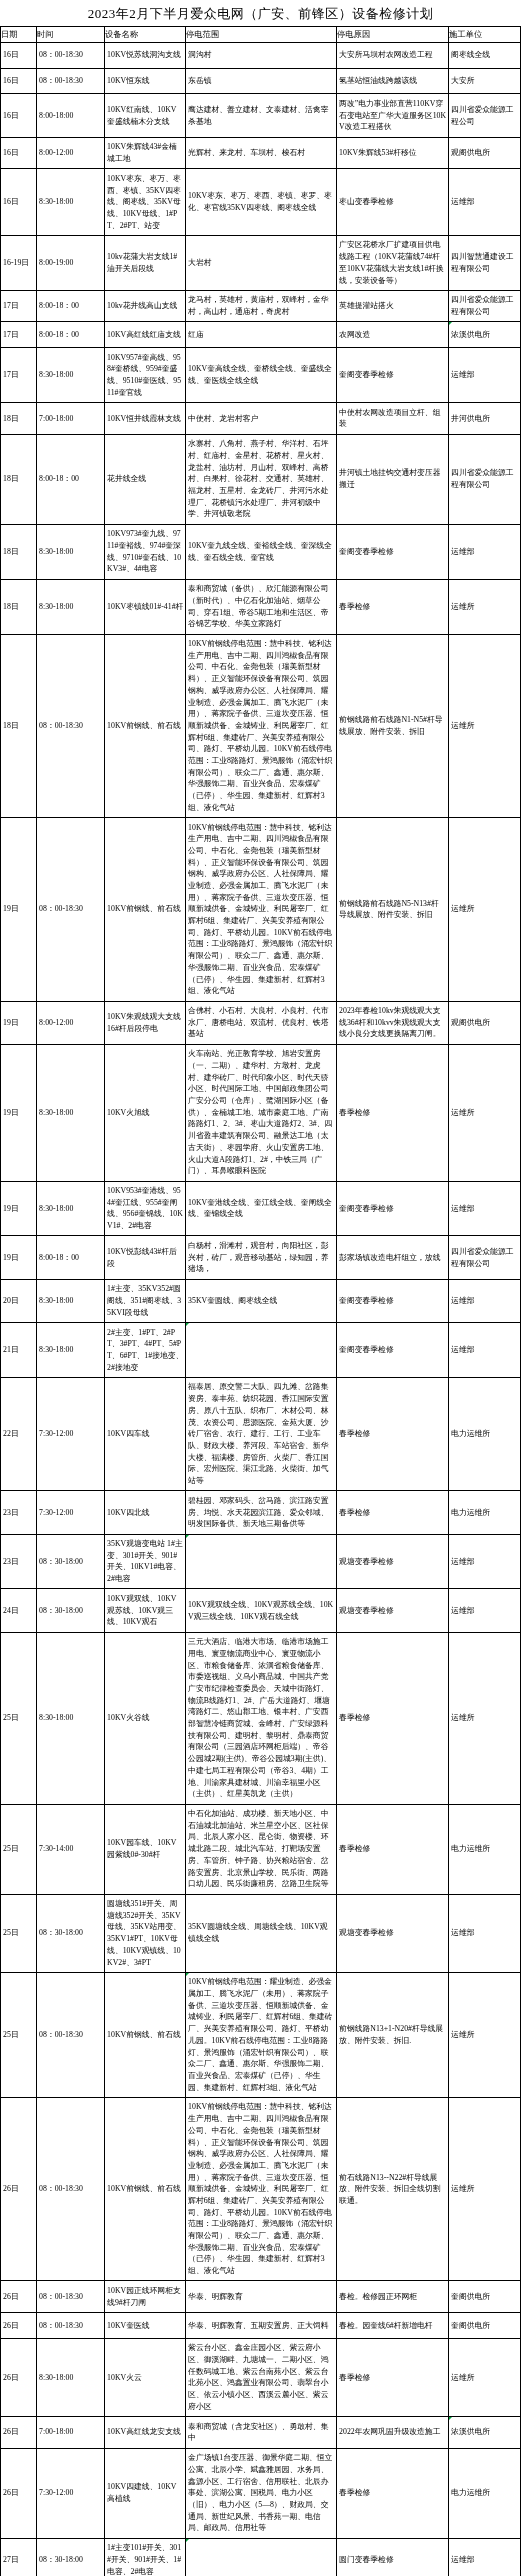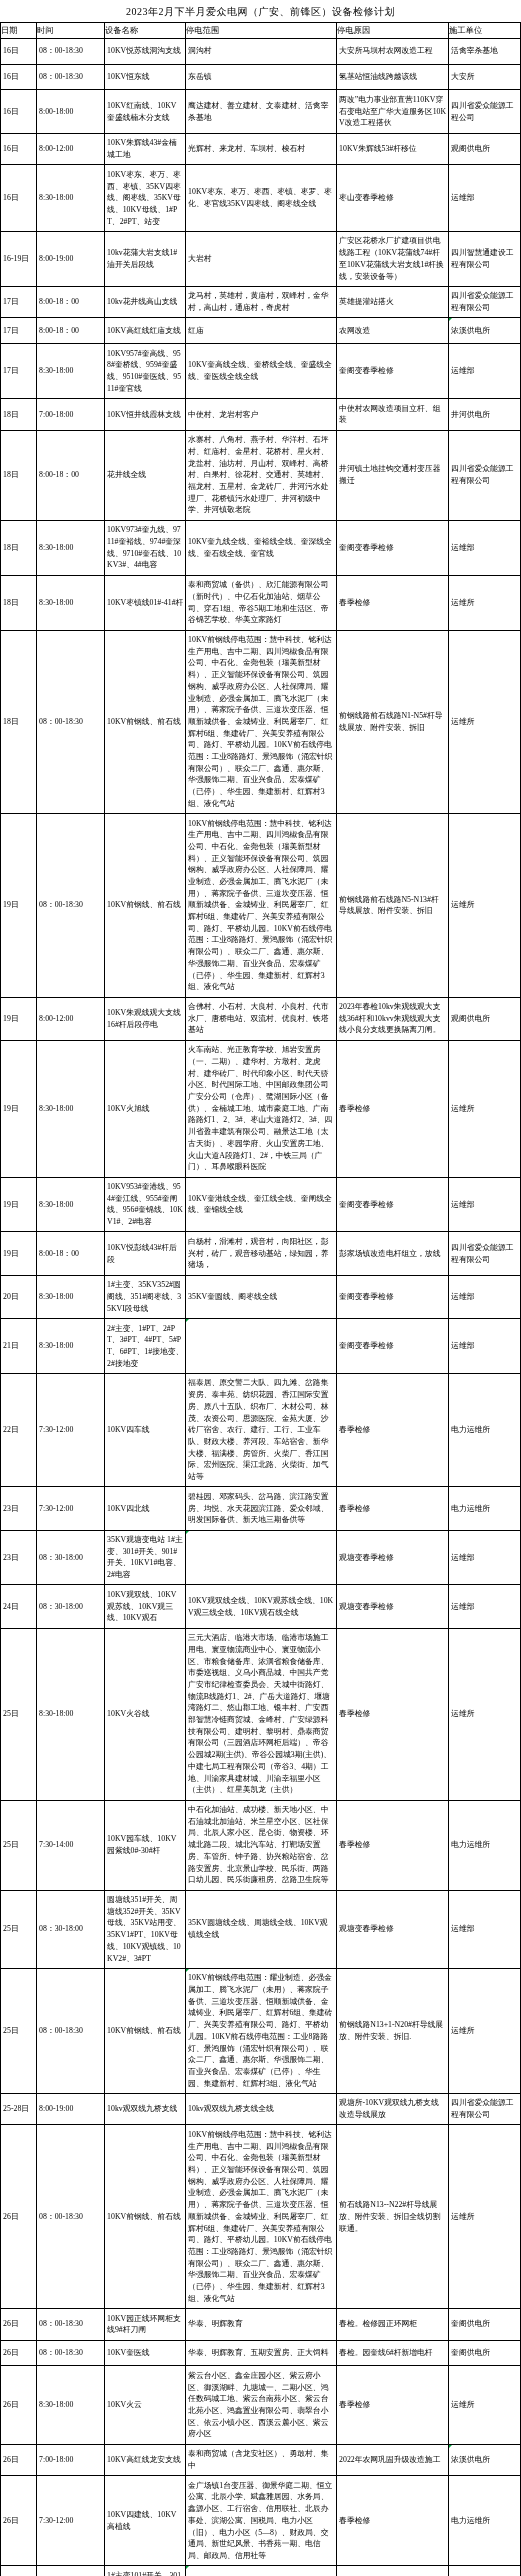--- a/index.html
+++ b/index.html
@@ -1,18 +1,18 @@
 <!DOCTYPE html>
 <html style="font-size:8.3px"><head>
 <meta charset="utf-8">
 <style>
   html,body{margin:0;padding:0;background:#ffffff;color:#000;
     font-family:"Liberation Serif","DejaVu Serif",serif;}
   .page{width:521px;margin:0;background:#fff;}
-  .title{text-align:center;font-size:10px;letter-spacing:0.5px;padding:4.7px 0 3.6px 0;
+  .title{text-align:center;font-size:13px;letter-spacing:0.5px;padding:4.7px 0 3.6px 0;
     font-weight:normal;}
   table.sched{border-collapse:collapse;width:521px;table-layout:fixed;
     border:1px solid #000;}
   table.sched th, table.sched td{border:0.5px solid #000;word-break:break-all;
     overflow:hidden;}
   table.sched th{font-size:8.3px;font-weight:normal;text-align:left;
     padding:1.6px 0;height:11.4px;}
   table.sched td{font-size:7.8px;line-height:1.5;vertical-align:middle;
     text-align:left;padding:3.6px 1.6px 3.6px 2.1px;height:17.6px;position:relative;}
   td .green-marker{position:absolute;top:0;left:0;width:0;height:0;
@@ -43,21 +43,21 @@
         <th>施工单位</th>
       </tr>
     </thead>
     <tbody>
         <tr>
           <td><span>16日</span></td>
           <td><span>08：00-18:30</span></td>
           <td><span>10KV悦苏线洞沟支线</span></td>
           <td><span>洞沟村</span></td>
           <td><span>大安所马坝村农网改造工程</span></td>
-          <td><span>活禽宰杀基地</span></td>
+          <td><span>阁枣线全线</span></td>
         </tr>
         <tr>
           <td><span>16日</span></td>
           <td><span>08：00-18:30</span></td>
           <td><span>10KV恒东线</span></td>
           <td><span>东岳镇</span></td>
           <td><span>氢茎站恒油线跨越该线</span></td>
           <td><span>大安所</span></td>
         </tr>
         <tr>
@@ -270,28 +270,20 @@
         </tr>
         <tr>
           <td><span>25日</span></td>
           <td><span>08：00-18:30</span></td>
           <td><span>10KV前钢线、前石线</span></td>
           <td><span class="green-marker" style="border-top-color: rgb(0, 163, 60);"></span><span>10KV前钢线停电范围：耀业制造、必强金属加工、腾飞水泥厂（未用）、蒋家院子备供、三道坎变压器、恒顺新城供备、金城铸业、利民屠宰厂、红辉村6组、集建砖厂、兴美安养殖有限公司、路灯、平桥幼儿园。10KV前石线停电范围：工业8路路灯、景鸿服饰（涌宏针织有限公司）、联众二厂、鑫通、惠尔斯、华强服饰二期、百业兴食品、宏泰煤矿（已停）、华生园、集建新村、红辉村3组、液化气站</span></td>
           <td><span>前钢线路N13+1-N20#杆导线展放、附件安装、拆旧.</span></td>
           <td><span>运维所</span></td>
         </tr>
         <tr>
-          <td><span>25-28日</span></td>
-          <td><span>8:00-19:00</span></td>
-          <td><span>10kv观双线九桥支线</span></td>
-          <td><span>10kv观双线九桥支线全线</span></td>
-          <td><span>观塘所-10KV观双线九桥支线改造导线展放</span></td>
-          <td><span>四川省爱众能源工程有限公司</span></td>
-        </tr>
-        <tr>
           <td><span>26日</span></td>
           <td><span>08：00-18:30</span></td>
           <td><span>10KV前钢线、前石线</span></td>
           <td><span>10KV前钢线停电范围：慧中科技、铭利达生产用电、吉中二期、四川鸿椒食品有限公司、中石化、金尧包装（瑞美新型材料）、正义智能环保设备有限公司、筑园钢构、威孚政府办公区、人社保障局、耀业制造、必强金属加工、腾飞水泥厂（未用）、蒋家院子备供、三道坎变压器、恒顺新城供备、金城铸业、利民屠宰厂、红辉村6组、集建砖厂、兴美安养殖有限公司、路灯、平桥幼儿园。10KV前石线停电范围：工业8路路灯、景鸿服饰（涌宏针织有限公司）、联众二厂、鑫通、惠尔斯、华强服饰二期、百业兴食品、宏泰煤矿（已停）、华生园、集建新村、红辉村3组、液化气站</span></td>
           <td><span>前石线路N13--N22#杆导线展放、附件安装、拆旧全线切割联通。</span></td>
           <td><span>运维所</span></td>
         </tr>
         <tr>
           <td><span>26日</span></td>
           <td><span>08：00-18:30</span></td>

